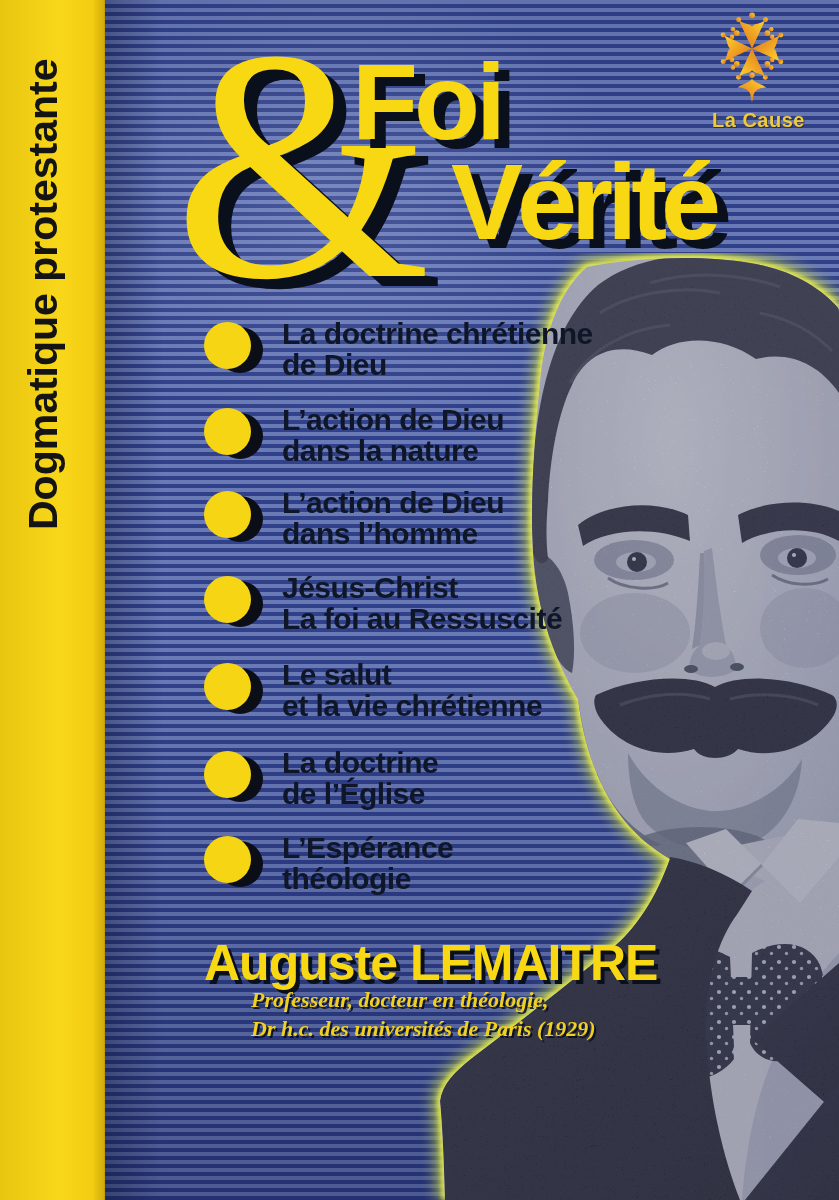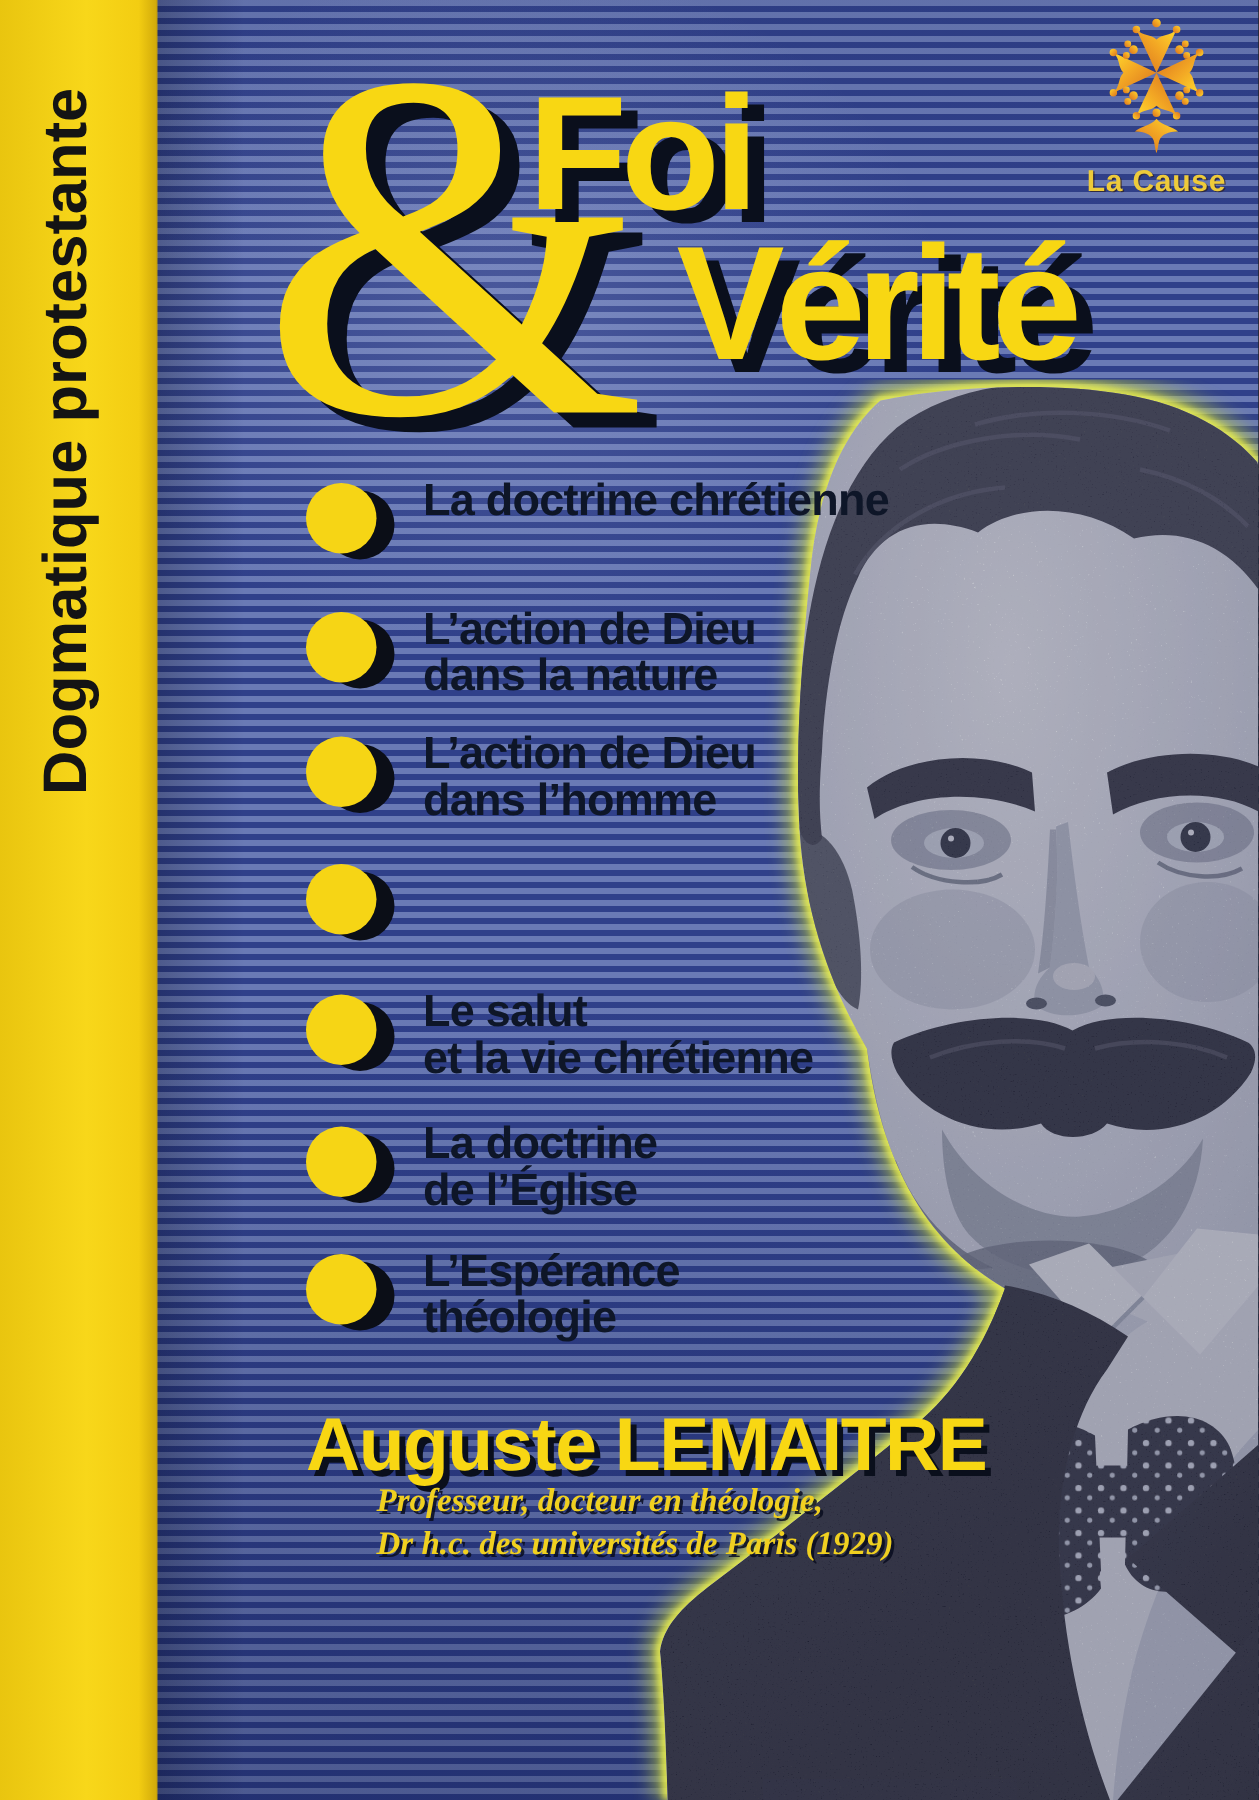--- a/index.html
+++ b/index.html
@@ -20,21 +20,21 @@
   .spine{position:absolute;left:0;top:0;width:105px;height:1200px;z-index:4;
     background:linear-gradient(to right,#e9c50f 0%,#f8d71a 55%,#f3cd12 88%,#d2ab0b 99%,#b7940a 100%);}
   .spine-shadow{position:absolute;left:105px;top:0;width:58px;height:1200px;z-index:2;
     background:linear-gradient(to right,rgba(10,15,40,.30),rgba(10,15,40,0));}
   .spine-text{
     position:absolute;left:20px;top:530px;z-index:5;
     transform:rotate(-90deg);transform-origin:0 0;white-space:nowrap;
     font-size:41px;font-weight:bold;letter-spacing:0px;color:#141414;
   }
   
-  .logo{position:absolute;left:712px;top:12px;width:118px;z-index:5;text-align:center;}
+  .logo{position:absolute;left:712px;top:12px;width:118px;z-index:5;text-align:left;}
   .logo-label{margin-top:1px;font-size:20px;font-weight:bold;color:#eecb3a;
     text-shadow:1px 1px 0 rgba(50,25,5,.55);letter-spacing:.5px;}
   
   .amp{position:absolute;left:174px;top:0px;z-index:6;
     font-family:"Liberation Serif",serif;font-size:330px;line-height:1;font-weight:normal;
     color:#F8D713;text-shadow:13px 10px 0 #0a0f1c;}
   .t-foi{position:absolute;left:352px;top:39px;z-index:6;
     font-size:108px;font-weight:bold;letter-spacing:-4px;color:#F8D713;
     text-shadow:11px 9px 0 #0a0f1c;}
   .t-verite{position:absolute;left:451px;top:139px;z-index:6;
@@ -234,20 +234,21 @@
   <div class="t-verite">Vérité</div>
 
   <div class="topics">
     <div class="topic" style="top:318px">
       <div class="dot-wrap">
           <div class="dot-shadow"></div>
           <div class="dot-main"></div>
         </div>
       <div class="topic-text">
           <div>La doctrine chrétienne</div>
+          <div>de Dieu</div>
         </div>
     </div>
     <div class="topic" style="top:404px">
       <div class="dot-wrap">
           <div class="dot-shadow"></div>
           <div class="dot-main"></div>
         </div>
       <div class="topic-text">
           <div>L’action de Dieu</div>
           <div>dans la nature</div>
@@ -260,20 +261,24 @@
         </div>
       <div class="topic-text">
           <div>L’action de Dieu</div>
           <div>dans l’homme</div>
         </div>
     </div>
     <div class="topic" style="top:572px">
       <div class="dot-wrap">
           <div class="dot-shadow"></div>
           <div class="dot-main"></div>
+        </div>
+      <div class="topic-text">
+          <div>Jésus-Christ</div>
+          <div>La foi au Ressuscité</div>
         </div>
     </div>
     <div class="topic" style="top:659px">
       <div class="dot-wrap">
           <div class="dot-shadow"></div>
           <div class="dot-main"></div>
         </div>
       <div class="topic-text">
           <div>Le salut</div>
           <div>et la vie chrétienne</div>

